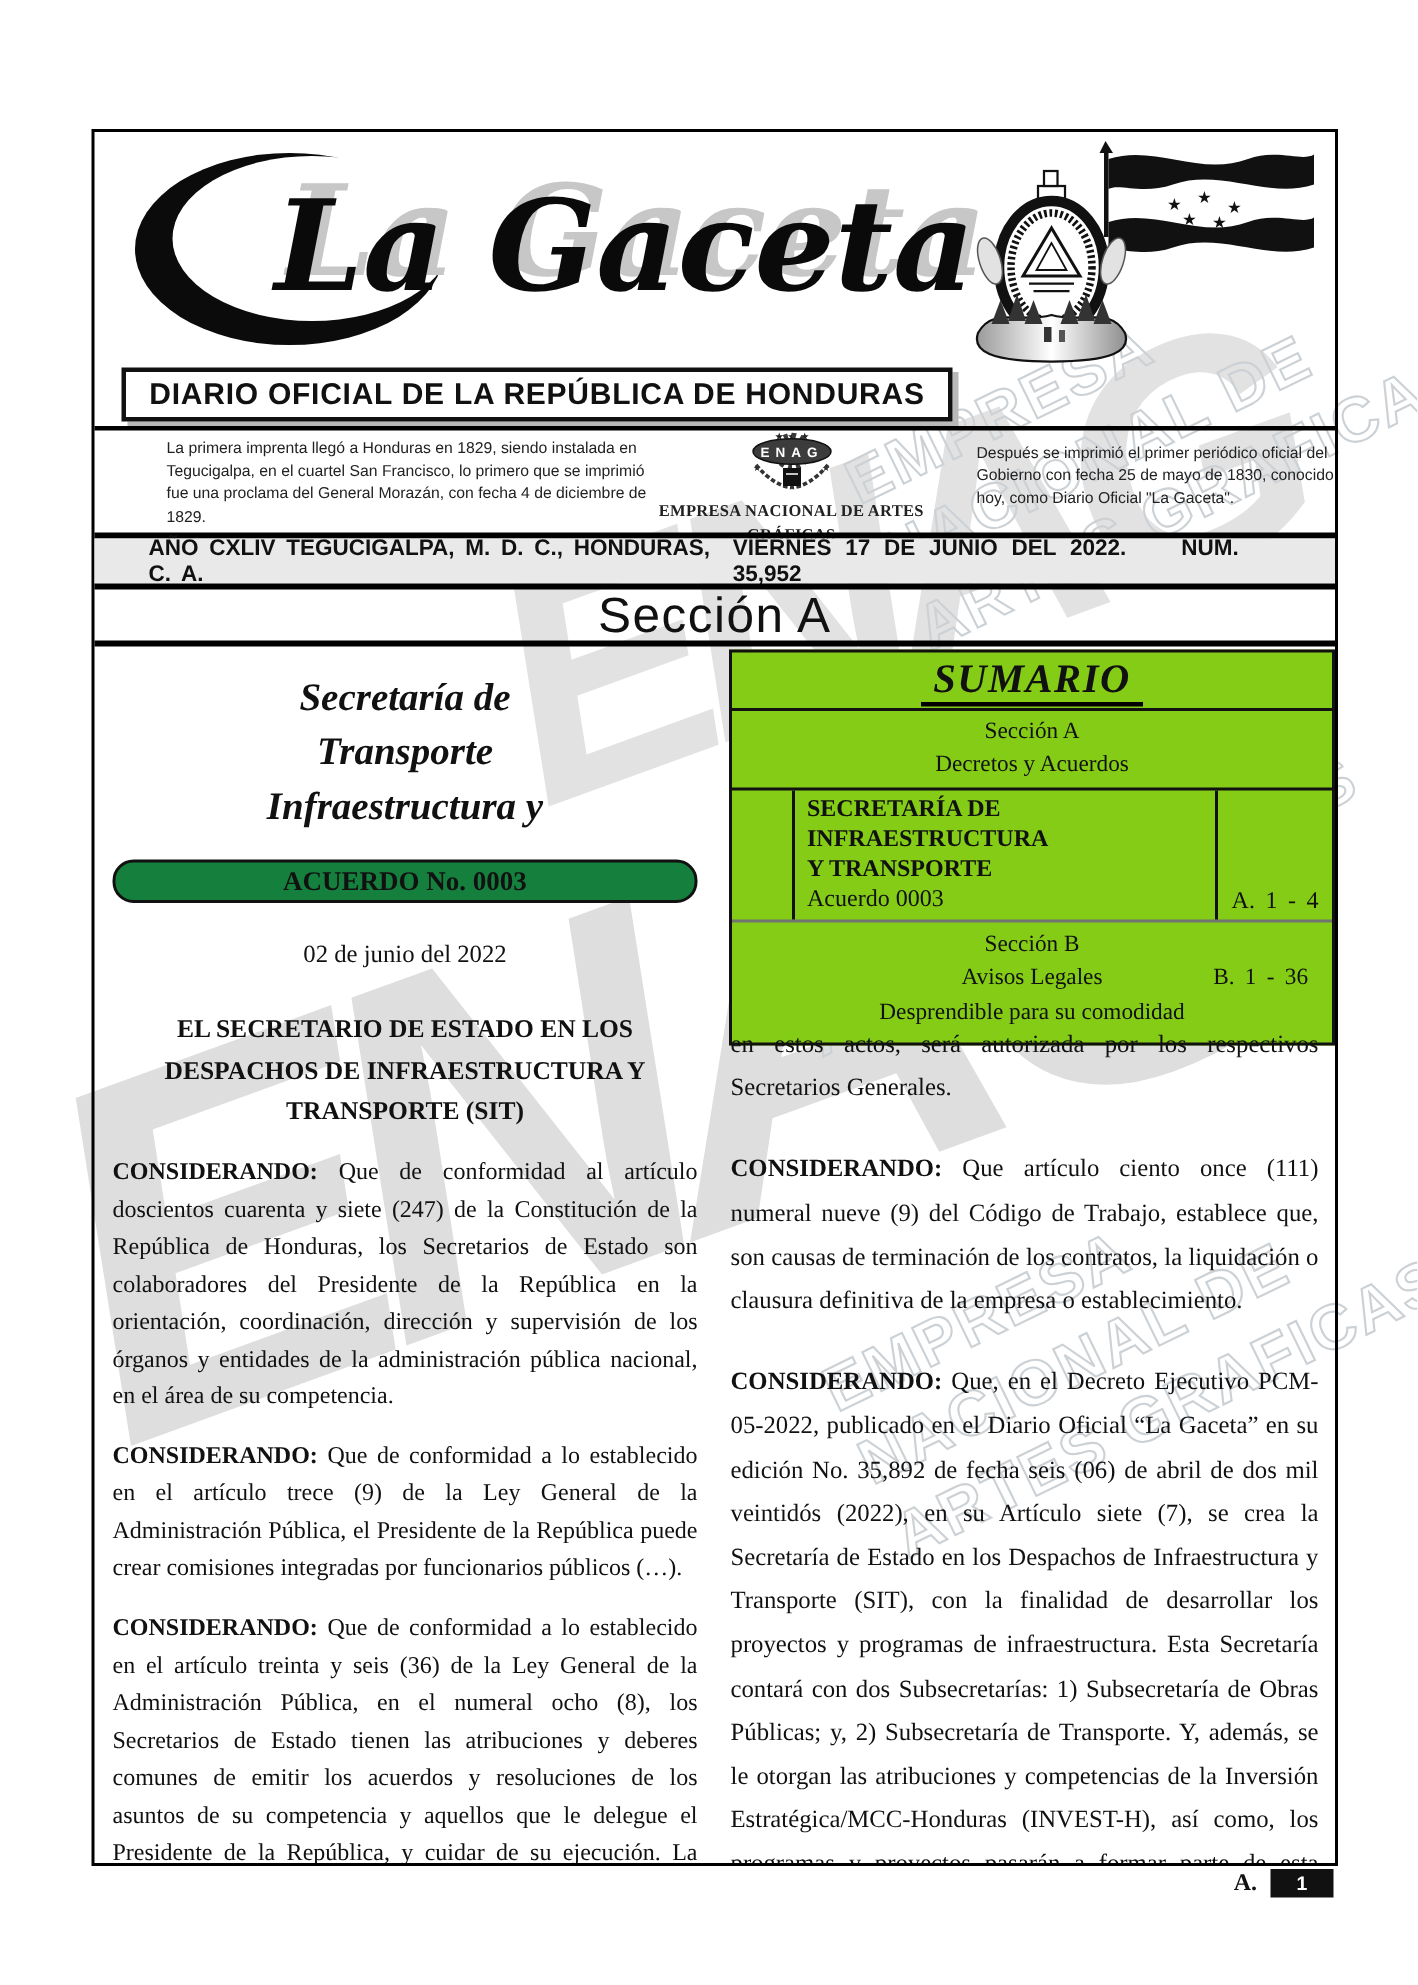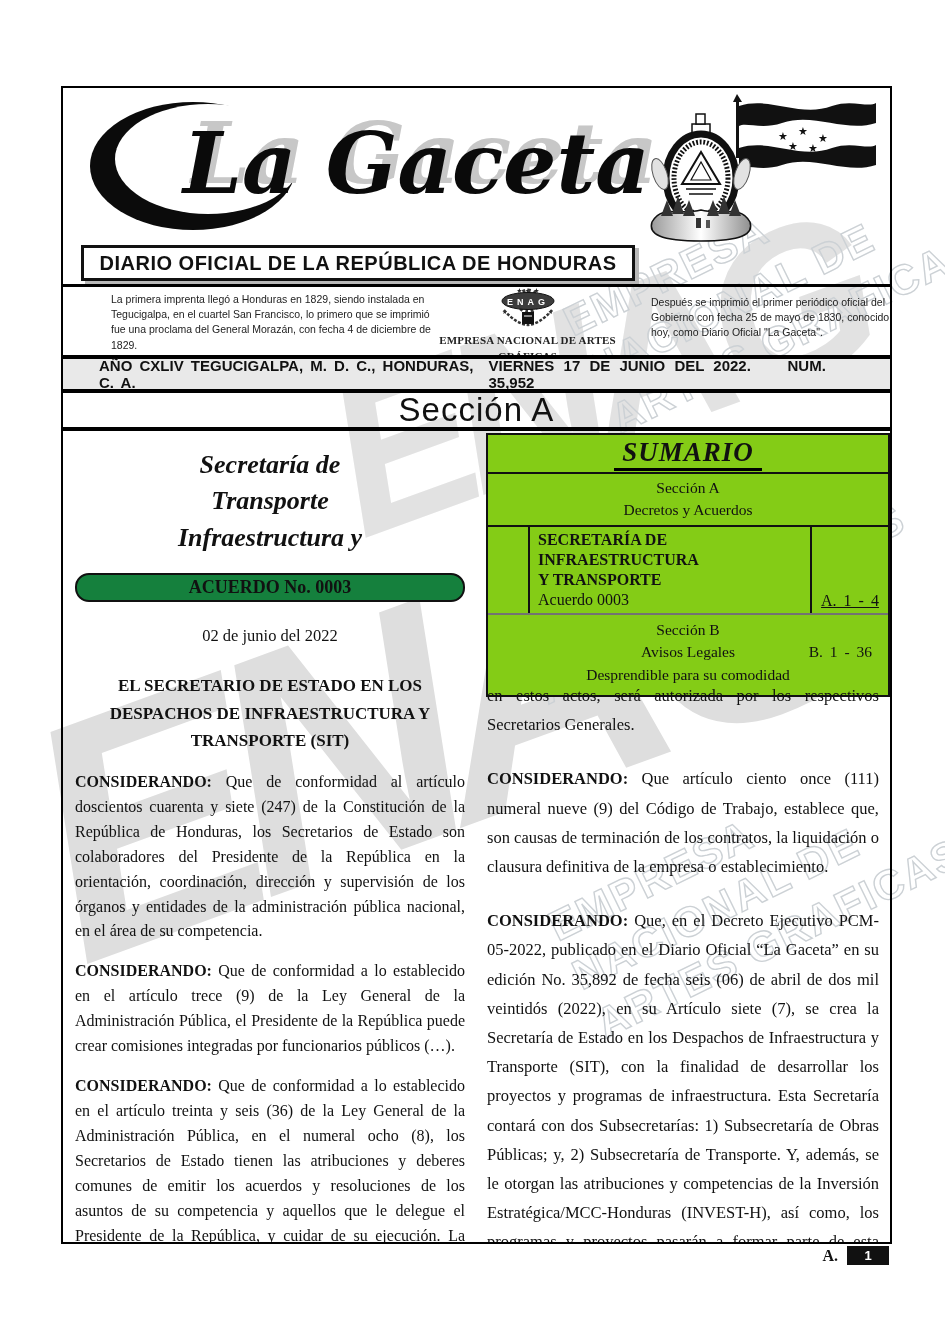--- a/index.html
+++ b/index.html
@@ -45,21 +45,21 @@
   .content{position:absolute;left:0;right:0;top:343px;bottom:0;overflow:hidden;}
 
   .sumario{position:absolute;top:2px;right:0;width:400px;background:#84cc16;border:2px solid #111;font-family:"Liberation Serif",serif;}
   .s-title{text-align:center;padding:2px 0 4px;border-bottom:2px solid #111;}
   .s-title span{font-size:27px;font-weight:bold;font-style:italic;border-bottom:3px solid #000;padding:0 8px 1px;letter-spacing:1px;}
   .s-seca{text-align:center;font-size:15.5px;line-height:1.4;padding:3px 0 5px;border-bottom:2px solid #111;}
   .s-entry{display:flex;border-bottom:2px solid #737373;}
   .s-cell-a{width:40px;border-right:2px solid #111;}
   .s-cell-b{flex:1;padding:3px 6px 3px 8px;font-size:16px;line-height:1.24;}
   .s-cell-b .bold{font-weight:bold;}
-  .s-cell-c{width:76px;border-left:2px solid #111;display:flex;align-items:flex-end;justify-content:center;padding-bottom:3px;font-size:16px;word-spacing:3px;text-decoration:underline;}
+  .s-cell-c{width:76px;border-left:2px solid #111;display:flex;align-items:flex-end;justify-content:center;padding-bottom:3px;font-size:16px;word-spacing:3px;}
   .s-secb{text-align:center;font-size:15.5px;line-height:1.45;padding:4px 16px 9px;position:relative;}
   .s-secb .pages{position:absolute;right:16px;word-spacing:3px;}
 
   .col-left{position:absolute;left:12px;top:16px;width:390px;}
   .agency-title{text-align:center;font-weight:bold;font-style:italic;font-size:26px;line-height:1.4;}
   .agency-title div{text-decoration-thickness:2.5px;text-underline-offset:4px;text-decoration-skip-ink:none;}
   .pill{margin-top:17px;height:25px;border:2px solid #111;border-radius:14px;background:#15803d;text-align:center;line-height:24px;
     font-weight:bold;font-size:18px;}
   .doc-date{margin-top:24px;text-align:center;font-size:16.5px;}
   .doc-heading{margin:26px auto 0;width:345px;text-align:center;font-weight:bold;font-size:17px;line-height:1.62;}

